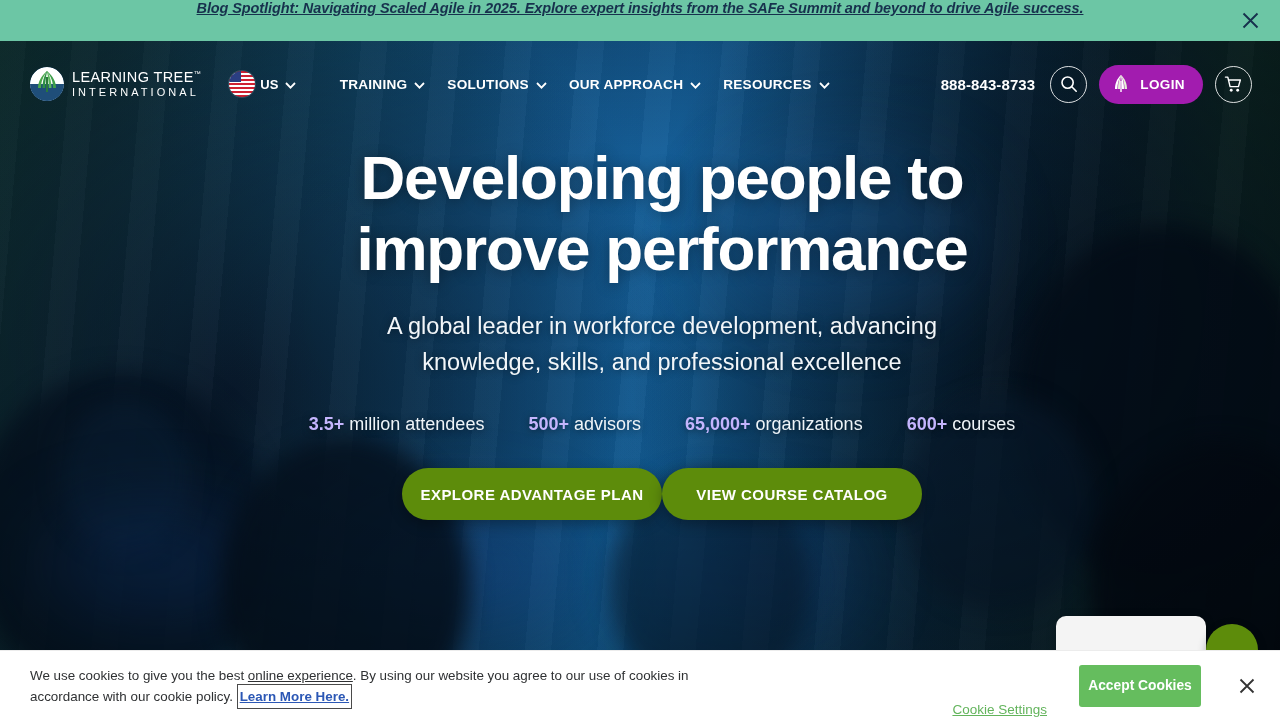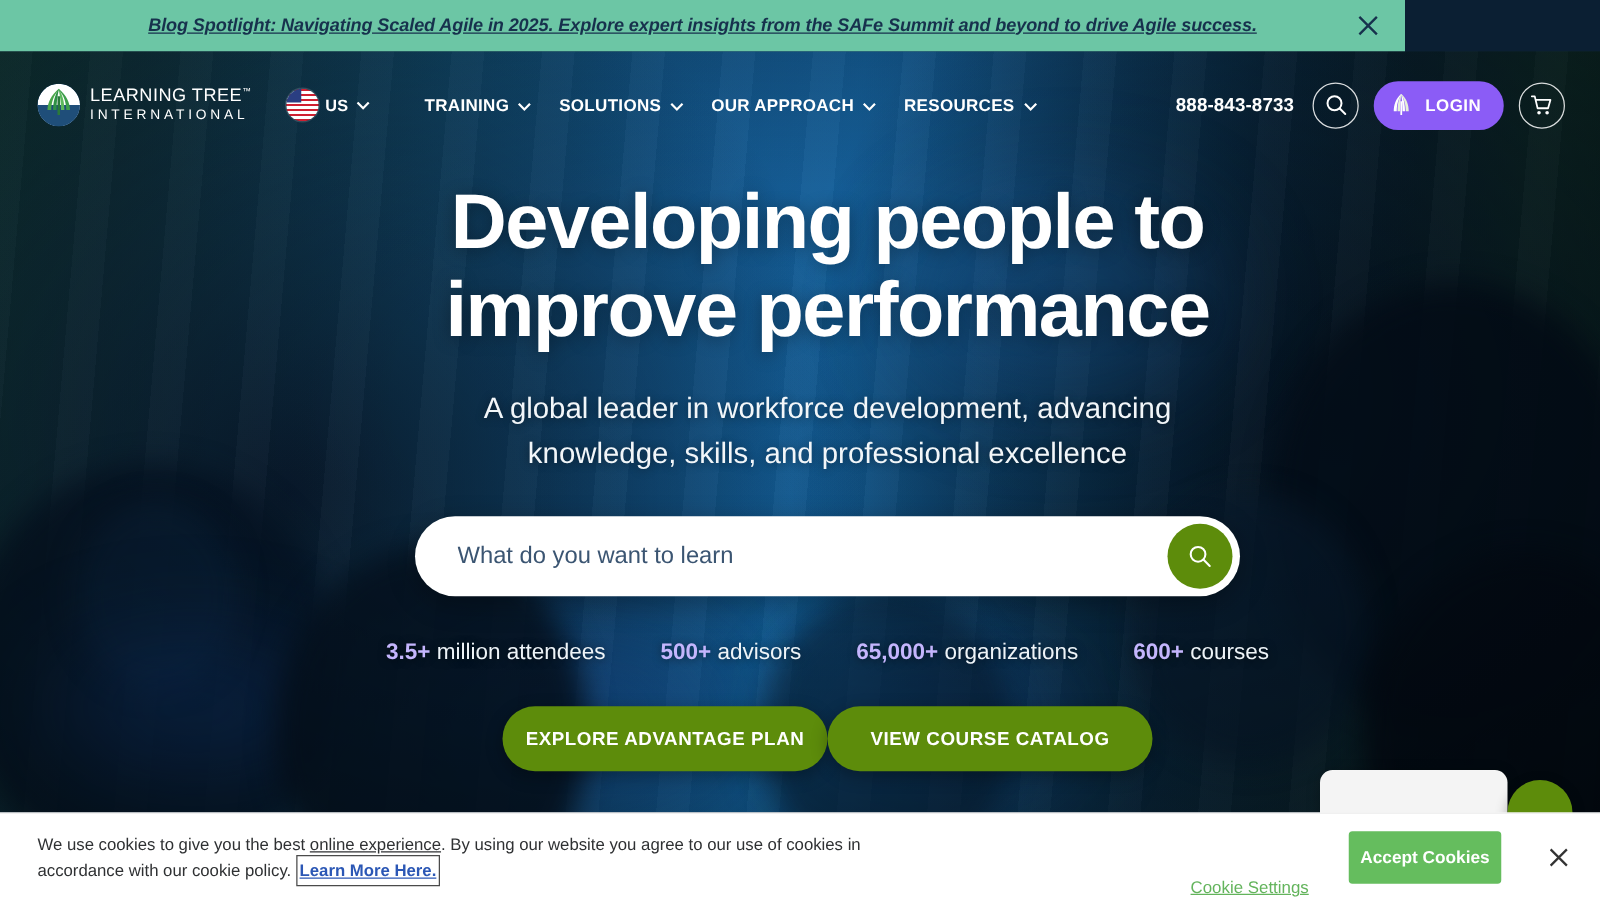--- a/index.html
+++ b/index.html
@@ -10,23 +10,23 @@
     font-family: "Liberation Sans", sans-serif;
     background: #0b1f33;
   }
 
   
   .page { position: relative; width: 1280px; height: 720px; overflow: hidden; }
 
   
   .promo-bar {
     position: absolute; top: 0; left: 0;
-    width: 1124px; height: 41px;
+    width: 1280px; height: 41px;
     background: #6cc6a5;
-    display: flex; align-items: center; justify-content: center;
+    display: flex; justify-content: center;
     z-index: 60;
   }
   .promo-link {
     font-size: 14.5px; font-weight: bold; font-style: italic;
     color: #17314d; text-decoration: underline;
     letter-spacing: -0.1px; white-space: nowrap; cursor: pointer;
   }
   .promo-close {
     position: absolute; right: 17px; top: 50%; transform: translateY(-50%);
     width: 26px; height: 26px; cursor: pointer;
@@ -124,21 +124,21 @@
 
   .nav-right { margin-left: auto; margin-right: 28px; display: flex; align-items: center; gap: 12px; }
   .phone { color: #fff; font-size: 15px; font-weight: bold; letter-spacing: .1px; cursor: pointer; margin-right: 3px; }
   .circle-btn {
     width: 37px; height: 37px; border-radius: 50%;
     border: 1.5px solid rgba(255,255,255,.85);
     display: flex; align-items: center; justify-content: center; cursor: pointer;
     background: transparent;
   }
   .login-btn {
-    height: 39px; border-radius: 20px; background: #8b5cf6;
+    height: 39px; border-radius: 20px; background: #a21caf;
     display: flex; align-items: center; gap: 8px;
     padding: 0 18px 0 11px; cursor: pointer;
   }
   .login-btn .lmark { width: 22px; height: 22px; flex: none; }
   .login-btn .ltxt { color: #fff; font-size: 13.5px; font-weight: bold; letter-spacing: .4px; }
 
   
   .hero-content {
     position: absolute; left: 0; top: 0; width: 1280px; height: 609px;
     display: flex; flex-direction: column; align-items: center; z-index: 30; padding-left: 44px;
@@ -361,29 +361,20 @@
             <circle cx="14.4" cy="16" r="1.5" fill="#fff"></circle>
           </svg>
         </div>
       </div>
     </div>
 
     <div class="hero-content">
       <h1 class="hero-title">Developing people to improve performance</h1>
       <p class="hero-sub">A global leader in workforce development, advancing knowledge, skills, and professional excellence</p>
 
-      <div class="search-wrap">
-        <input class="search-input" type="text" placeholder="What do you want to learn" style="">
-        <div class="search-go">
-          <svg width="20" height="20" viewBox="0 0 18 18">
-            <circle cx="7.6" cy="7.6" r="5.3" stroke="#fff" stroke-width="1.5" fill="none"></circle>
-            <path d="M11.6 11.6 L16 16" stroke="#fff" stroke-width="1.5" fill="none" stroke-linecap="round"></path>
-          </svg>
-        </div>
-      </div>
 
       <div class="stats">
         <div class="stat"><b>3.5+</b><span> million attendees</span></div>
         <div class="stat"><b>500+</b><span> advisors</span></div>
         <div class="stat"><b>65,000+</b><span> organizations</span></div>
         <div class="stat"><b>600+</b><span> courses</span></div>
       </div>
 
       <div class="cta-row">
         <div class="cta cta-1">EXPLORE ADVANTAGE PLAN</div>

